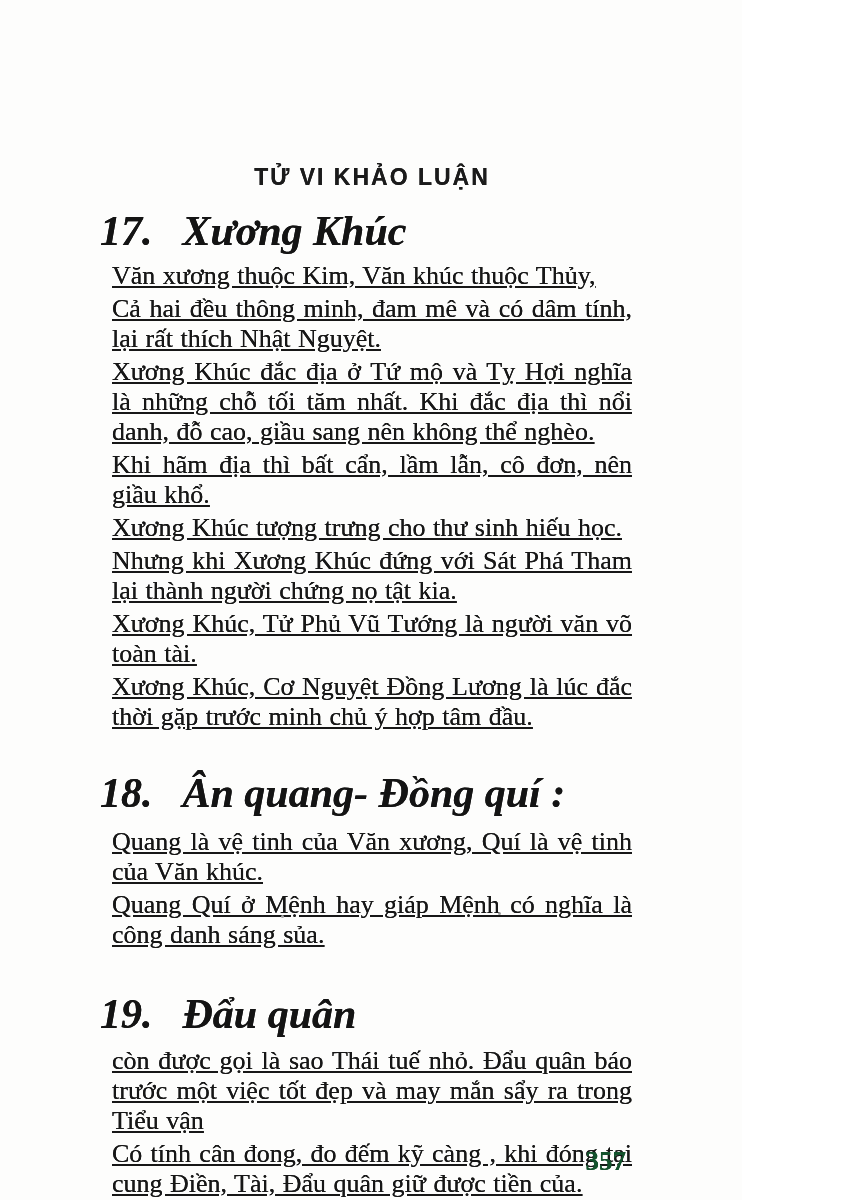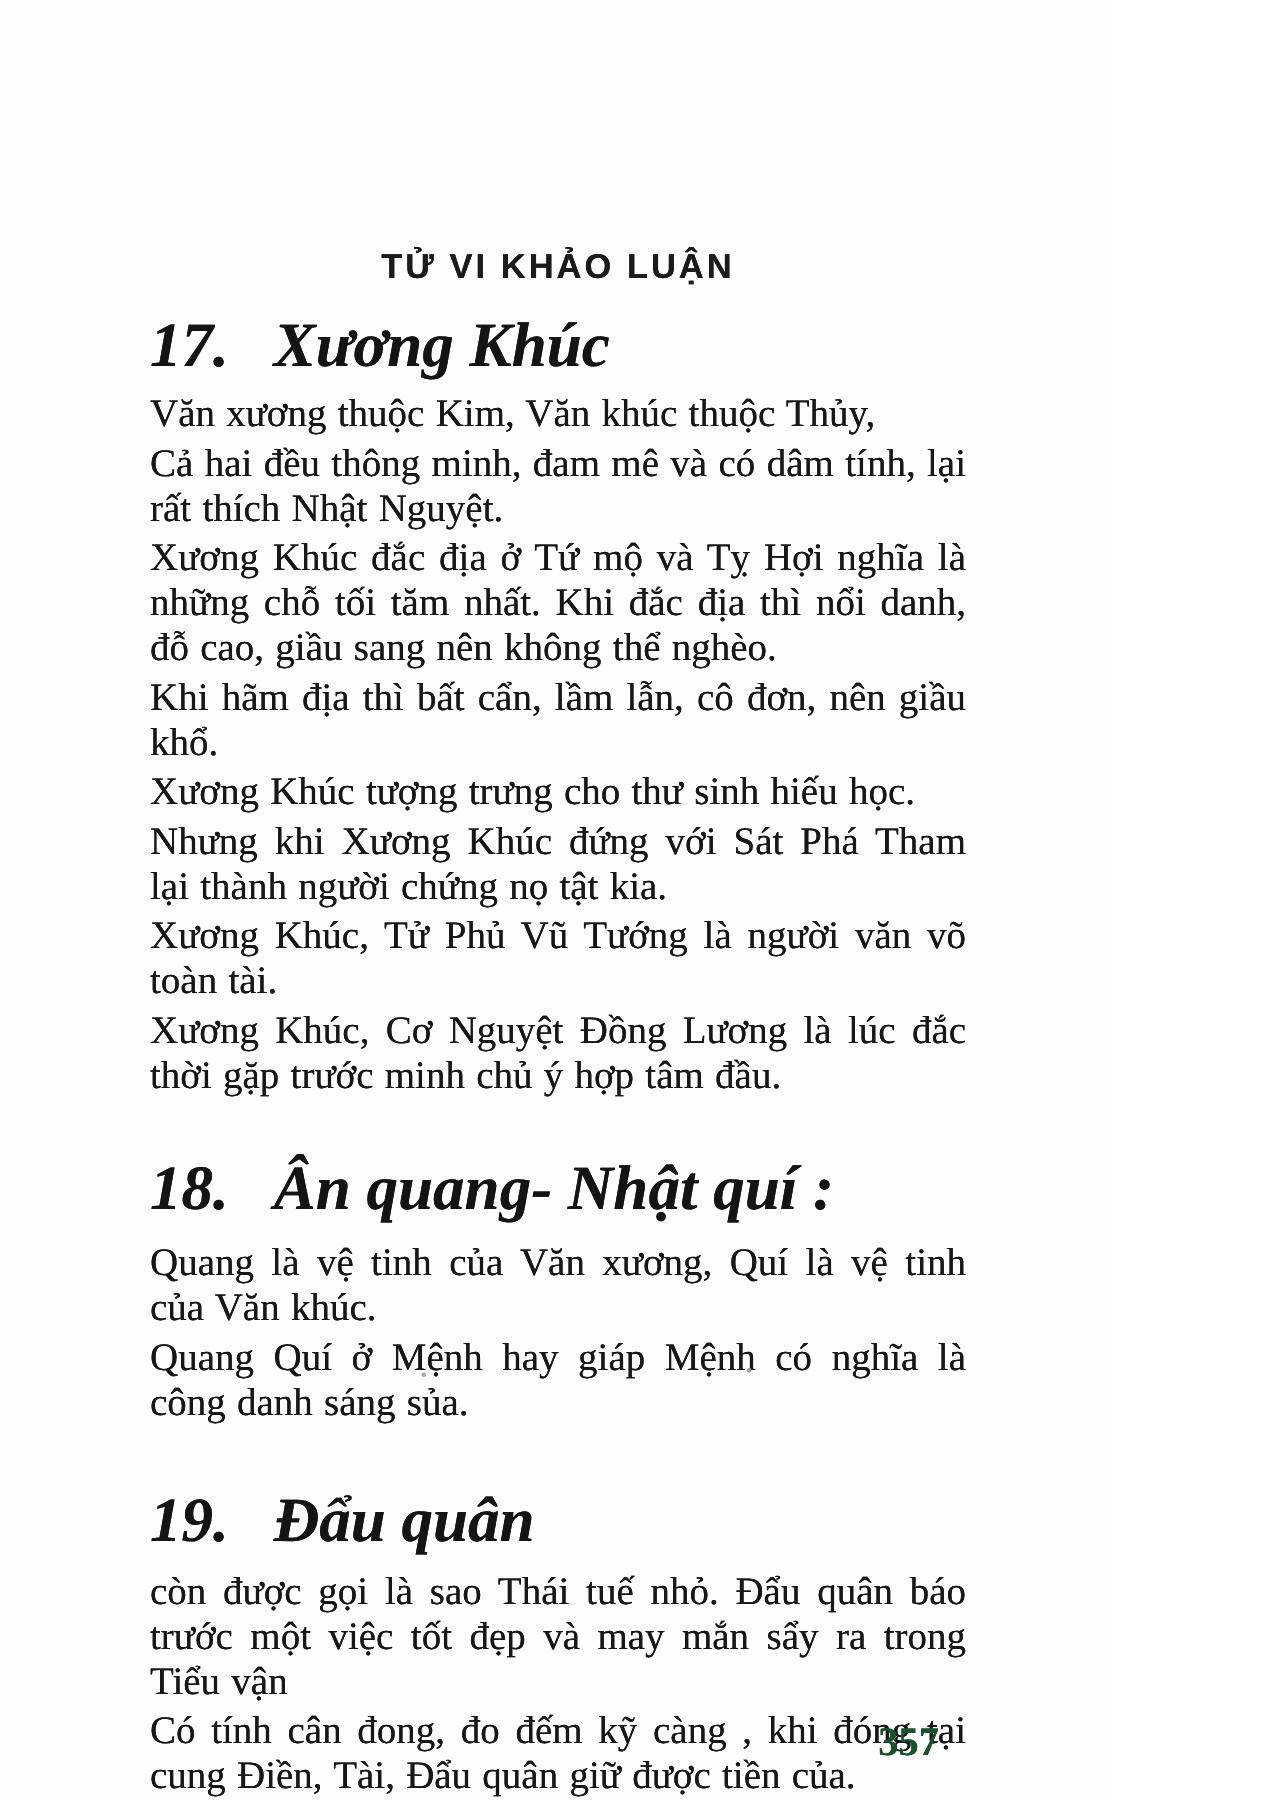--- a/index.html
+++ b/index.html
@@ -38,25 +38,26 @@
     color: #141414;
   }
   .heading .sec-num {
     display: inline-block;
     margin-right: 30px;
   }
   .heading-17 { margin-top: 21px; margin-bottom: 11px; }
   .heading-18 { margin-top: 42px; margin-bottom: 15px; }
   .heading-19 { margin-top: 45px; margin-bottom: 13px; }
   .section p {
-    margin: 3px 0;
+    margin: 3px 12px;
     font-size: 26px;
     line-height: 30px;
     text-align: justify;
     word-spacing: 1px;
+    text-decoration: underline;
   }
   .page-number {
     position: absolute;
     right: 116px;
     top: 1146px;
     font-size: 27px;
     font-weight: 600;
     color: #14532d;
   }
   .speck {
@@ -83,21 +84,21 @@
     <p>Xương Khúc đắc địa ở Tứ mộ và Tỵ Hợi nghĩa là những chỗ tối tăm nhất. Khi đắc địa thì nổi danh, đỗ cao, giầu sang nên không thể nghèo.</p>
     <p>Khi hãm địa thì bất cẩn, lầm lẫn, cô đơn, nên giầu khổ.</p>
     <p>Xương Khúc tượng trưng cho thư sinh hiếu học.</p>
     <p>Nhưng khi Xương Khúc đứng với Sát Phá Tham lại thành người chứng nọ tật kia.</p>
     <p>Xương Khúc, Tử Phủ Vũ Tướng là người văn võ toàn tài.</p>
     <p>Xương Khúc, Cơ Nguyệt Đồng Lương là lúc đắc thời gặp trước minh chủ ý hợp tâm đầu.</p>
   </div>
 
   <div class="section">
     <h2 class="heading heading-18">
-      <span class="sec-num">18.</span><span class="sec-title">Ân quang- Nhật quí :</span>
+      <span class="sec-num">18.</span><span class="sec-title">Ân quang- Đồng quí :</span>
     </h2>
     <p>Quang là vệ tinh của Văn xương, Quí là vệ tinh của Văn khúc.</p>
     <p>Quang Quí ở Mệnh hay giáp Mệnh có nghĩa là công danh sáng sủa.</p>
   </div>
 
   <div class="section">
     <h2 class="heading heading-19">
       <span class="sec-num">19.</span><span class="sec-title">Đẩu quân</span>
     </h2>
     <p>còn được gọi là sao Thái tuế nhỏ. Đẩu quân báo trước một việc tốt đẹp và may mắn sẩy ra trong Tiểu vận</p>

